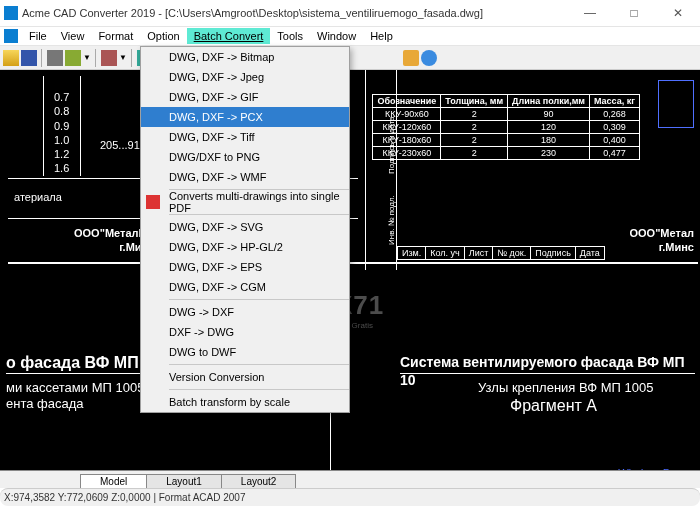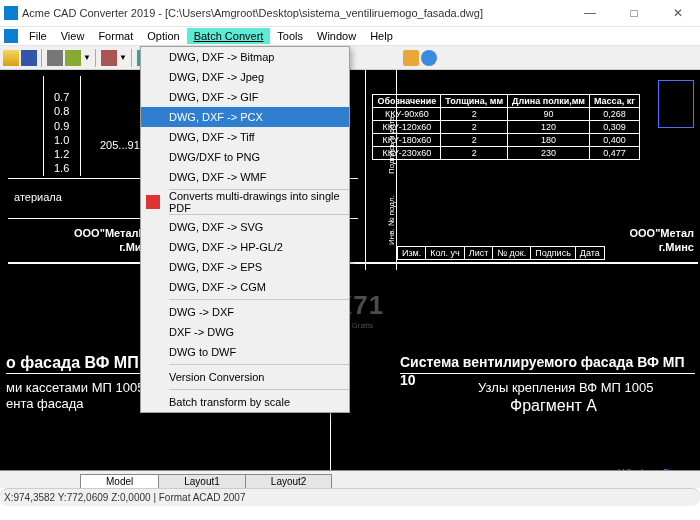--- a/index.html
+++ b/index.html
@@ -21,21 +21,21 @@
 .cadtable { position:absolute; border-collapse:collapse; }
 .cadtable td,.cadtable th { border:1px solid #fff; color:#fff; font-size:9px; padding:1px 4px; text-align:center; }
 .vline { position:absolute; background:#fff; }
 .menu { position:absolute; left:140px; top:46px; width:210px; background:#f0f0f0; border:1px solid #a0a0a0; box-shadow:2px 3px 6px rgba(0,0,0,.3); z-index:50; }
 .menu .row { height:20px; display:flex; align-items:center; font-size:11px; padding-left:28px; position:relative; cursor:default; }
 .menu .row.sel { background:#2f7ecf; color:#fff; }
 .menu .row .ic { position:absolute; left:5px; width:14px; height:14px; }
 .menu hr { border:none; border-top:1px solid #c8c8c8; margin:2px 0 2px 28px; }
 .statusbar { position:absolute; bottom:14px; left:0; right:0; height:18px; background:#f0f0f0; border-top:1px solid #ccc; font-size:10px; display:flex; align-items:center; padding-left:4px; color:#333;border-radius:8px;}
 .tabstrip { position:absolute; bottom:32px; left:0; right:0; height:18px; background:#f0f0f0; border-top:1px solid #888; display:flex; align-items:flex-end; padding-left:80px; font-size:10px; }
-.tab { border:1px solid #888; border-bottom:none; padding:1px 25px; background:#fff; margin-right:-1px; }
+.tab { border:1px solid #888; border-bottom:none; padding:1px 19px; background:#fff; margin-right:-1px; }
 .tab.in { background:#e5e5e5; }
 .navbtns { position:absolute; bottom:33px; left:2px; display:flex; gap:0;}
 .navbtns span { width:16px; height:14px; border:1px solid #888; background:#fff; font-size:8px; display:flex; align-items:center; justify-content:center; }
 .watermark { position:absolute; left:280px; top:220px; color:#606060; font-weight:bold; font-size:26px; opacity:.8; letter-spacing:1px; }
 .watermark small { display:block; font-size:8px; font-weight:normal; letter-spacing:0; }
 .bluebox { position:absolute; border:1px solid #4f6fff; }
 </style>
 </head>
 <body>
 

